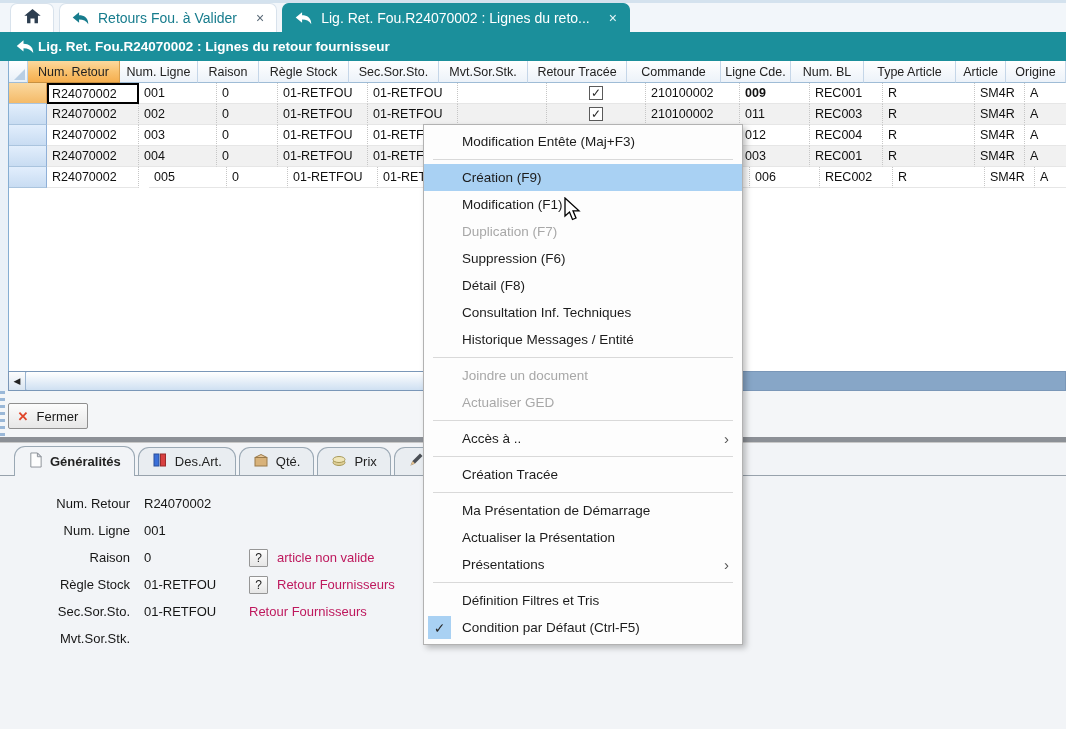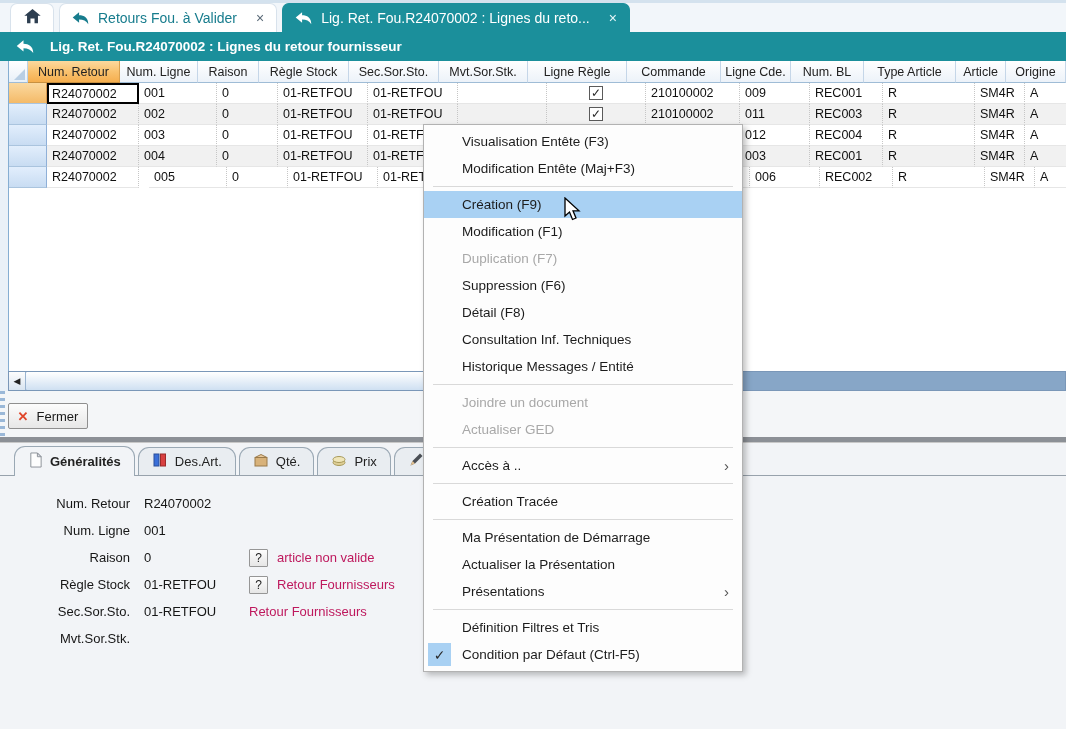--- a/index.html
+++ b/index.html
@@ -13,21 +13,21 @@
   .tab-home { width:44px; justify-content:center; background:#fff; border:1px solid #d8e2ec; border-bottom:none; }
   .tab-doc { background:#fff; border:1px solid #d8e2ec; border-bottom:none; color:#177c8d;
              padding:0 12px; gap:9px; font-size:14px; margin-left:5px; }
   .tab-doc .close { color:#5a6a78; font-size:14px; margin-left:10px; }
   .tab-active { background:#1b8f9b; border-color:#1b8f9b; color:#fff; }
   .tab-active .close { color:#e8f6f8; }
   .replyicon { display:inline-flex; }
 
   
   .titlebar { position:absolute; top:32px; left:0; right:0; height:29px; background:#1b8f9b;
-              color:#fff; display:flex; align-items:center; gap:16px; padding-left:16px;
+              color:#fff; display:flex; align-items:center; gap:4px; padding-left:16px;
               font-weight:bold; font-size:13.5px; }
 
   
   .gridwrap { position:absolute; top:61px; left:8px; right:0; height:310px; overflow:hidden;
               background:#fff; border-left:1px solid #86aed2; }
   .leftstrip { position:absolute; top:61px; left:0; width:8px; height:330px; background:#eaf1f8; }
   .ghrow { display:flex; height:22px; }
   .gcorner { width:38px; position:relative; background:linear-gradient(#ffffff,#e8f0f8);
              border-right:1px solid #bcd2e6; border-bottom:1px solid #9fbcd6; }
   .gcorner .tri { position:absolute; right:2px; bottom:2px; width:0; height:0;
@@ -154,42 +154,42 @@
     <div class="ghrow" id="grid-header">
         <div class="gcorner">
           <span class="tri"></span>
         </div>
         <div class="gh gh-sorted" style="width: 92px;">Num. Retour</div>
         <div class="gh" style="width: 78px;">Num. Ligne</div>
         <div class="gh" style="width: 61px;">Raison</div>
         <div class="gh" style="width: 90px;">Règle Stock</div>
         <div class="gh" style="width: 90px;">Sec.Sor.Sto.</div>
         <div class="gh" style="width: 89px;">Mvt.Sor.Stk.</div>
-        <div class="gh" style="width: 99px;">Ligne Règle</div>
+        <div class="gh" style="width: 99px;">Retour Tracée</div>
         <div class="gh" style="width: 94px;">Commande</div>
         <div class="gh" style="width: 70px;">Ligne Cde.</div>
         <div class="gh" style="width: 73px;">Num. BL</div>
         <div class="gh" style="width: 92px;">Type Article</div>
         <div class="gh" style="width: 50px;">Article</div>
         <div class="gh" style="width: 60px;">Origine</div>
       </div>
     <div id="grid-body">
         <div class="gr">
           <div class="sel cur"></div>
           <div class="cell selcell" style="width: 92px;">R24070002</div>
           <div class="cell" style="width: 78px;">001</div>
           <div class="cell" style="width: 61px;">0</div>
           <div class="cell" style="width: 90px;">01-RETFOU</div>
           <div class="cell" style="width: 90px;">01-RETFOU</div>
           <div class="cell" style="width: 89px;"></div>
           <div class="cell cb" style="width: 99px;">
             <span class="chk">✓</span>
           </div>
           <div class="cell" style="width: 94px;">210100002</div>
-          <div class="cell" style="width: 70px;">009</div>
+          <div class="cell" style="width: 70px; font-weight: bold;">009</div>
           <div class="cell" style="width: 73px;">REC001</div>
           <div class="cell" style="width: 92px;">R</div>
           <div class="cell" style="width: 50px;">SM4R</div>
           <div class="cell" style="width: 60px;">A</div>
         </div>
         <div class="gr alt">
           <div class="sel"></div>
           <div class="cell" style="width: 92px;">R24070002</div>
           <div class="cell" style="width: 78px;">002</div>
           <div class="cell" style="width: 61px;">0</div>
@@ -344,23 +344,20 @@
         </div>
         <div class="frow">
           <span class="flabel">Mvt.Sor.Stk.</span>
           <span class="fvalue"></span>
         </div>
       </div>
   </div>
 
   <div class="cmenu" id="context-menu">
       <div class="mi">
-        <span>Visualisation Entête (F3)</span>
-      </div>
-      <div class="mi">
         <span>Modification Entête (Maj+F3)</span>
       </div>
       <div class="msep"></div>
       <div class="mi hl">
         <span>Création (F9)</span>
       </div>
       <div class="mi">
         <span>Modification (F1)</span>
       </div>
       <div class="mi dis">

